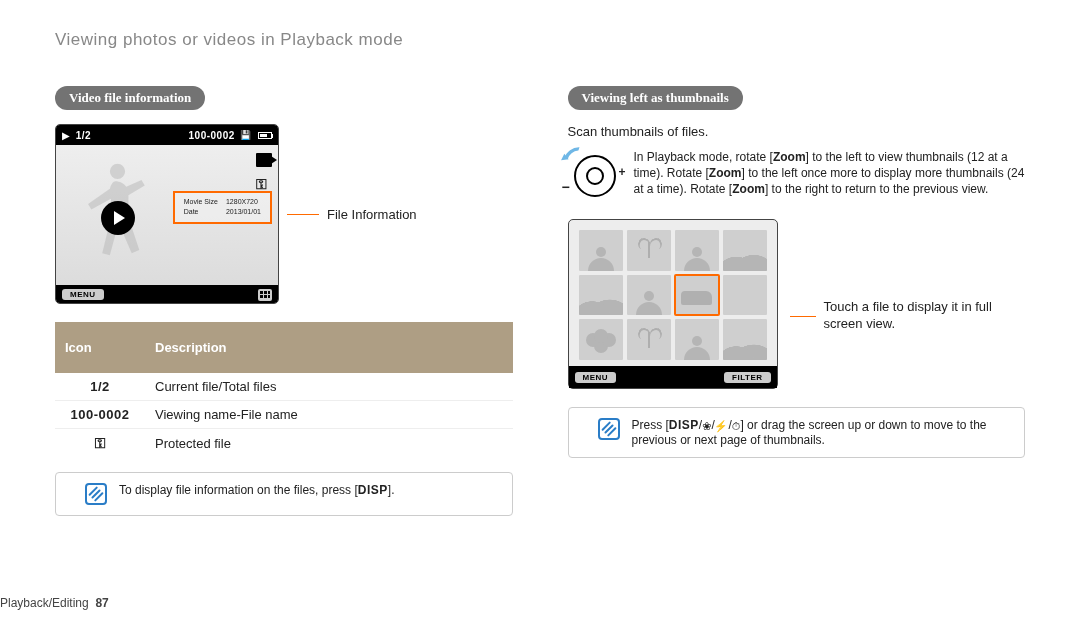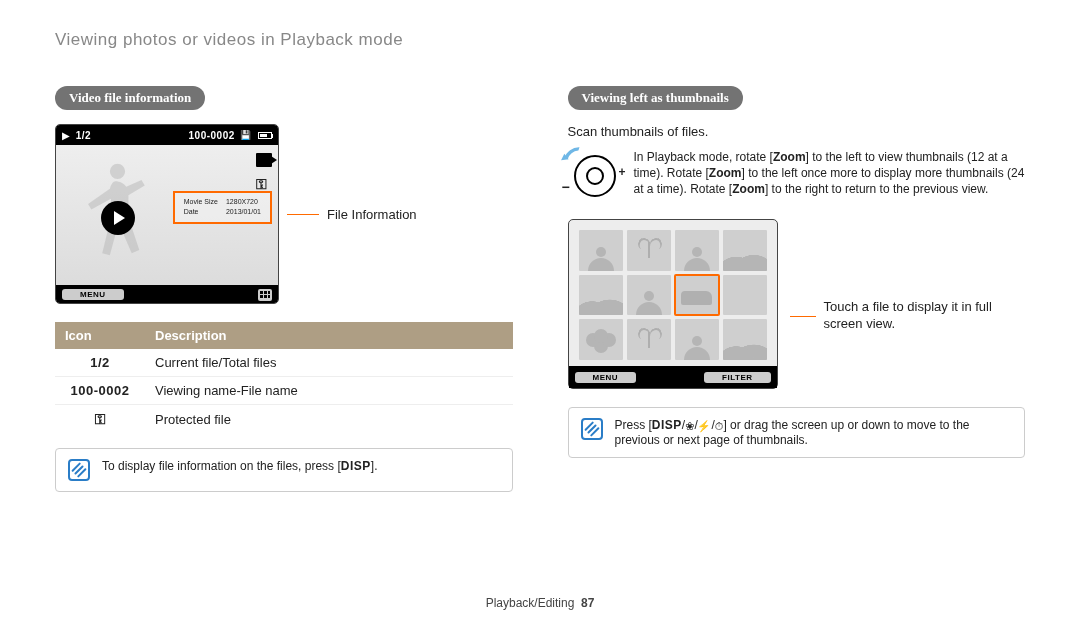--- a/index.html
+++ b/index.html
@@ -15,45 +15,45 @@
   .cs-bar { height:20px; background:#000; color:#fff; font-size:10px; display:flex; align-items:center; padding:0 6px; justify-content:space-between;}
   .cs-bar .compact-font{font-size:10px;}
   .cs-body { height:140px; position:relative; background:linear-gradient(#eee,#dcdcdc);}
   .dancer { position:absolute; left:14px; top:10px; width:95px; height:120px; opacity:.55;}
   .play-circle { position:absolute; left:45px; top:56px; width:34px; height:34px; border-radius:50%; background:#000; display:flex; align-items:center; justify-content:center;}
   .play-circle::after{content:""; border-style:solid; border-width:7px 0 7px 11px; border-color:transparent transparent transparent #fff; margin-left:3px;}
   .side-icons { position:absolute; right:6px; top:8px; display:flex; flex-direction:column; gap:6px; font-size:12px;}
   .info-box { position:absolute; right:6px; top:46px; border:2px solid #ff6a00; background:rgba(255,255,255,.3); padding:3px 4px; font-size:7px; font-family: Arial, sans-serif; line-height:1.2;}
   .info-box table td{padding:0 3px;}
   .cs-bottom { height:19px; background:#000; display:flex; align-items:center; justify-content:space-between; padding:0 6px;}
-  .menu-chip{ background:#ccc; color:#000; font-size:8px; font-weight:bold; padding:1px 18px; border-radius:3px; letter-spacing:.5px;}
+  .menu-chip{ background:#ccc; color:#000; font-size:8px; font-weight:bold; padding:1px 8px; border-radius:3px; letter-spacing:.5px;}
   .grid-chip{ width:14px;height:12px;background:#ccc;border-radius:2px;position:relative;}
   .grid-chip::before{content:"";position:absolute;inset:2px;background:
     linear-gradient(#000,#000) 0 0/3px 3px no-repeat,
     linear-gradient(#000,#000) 4px 0/3px 3px no-repeat,
     linear-gradient(#000,#000) 8px 0/3px 3px no-repeat,
     linear-gradient(#000,#000) 0 4px/3px 3px no-repeat,
     linear-gradient(#000,#000) 4px 4px/3px 3px no-repeat,
     linear-gradient(#000,#000) 8px 4px/3px 3px no-repeat;}
   .callout-line{ width:32px; height:0; border-top:1px solid #ff6a00;}
   .callout-text{ color:#222; font-size:13px;}
   
   .icon-table { width: 100%; border-collapse: collapse; margin-bottom:14px;}
-  .icon-table th { background:#ae9e84; color:#fff; text-align:left; font-weight:600; font-size:13px; padding:6px 10px;}
+  .icon-table th { background:#ae9e84; color:#fff; text-align:left; font-weight:600; font-size:13px; padding:18px 10px;}
   .icon-table th:first-child{width:90px;}
   .icon-table td { padding:6px 10px; border-bottom:1px solid #eee; font-size:13px; vertical-align:middle;}
   .icon-table tr:last-child td{border-bottom:none;}
   .ic-center{text-align:center;}
   .movie-icon{width:16px;height:14px;background:#000;position:relative;border-radius:1px;display:inline-block;}
   .movie-icon::before{content:"";position:absolute;right:-5px;top:3px;border-style:solid;border-width:4px 0 4px 6px;border-color:transparent transparent transparent #000;}
   .key-icon{display:inline-block;font-size:14px;font-weight:bold;}
   .play-icon{display:inline-block;width:15px;height:15px;border:2px solid #000;border-radius:50%;position:relative;}
   .play-icon::after{content:"";position:absolute;left:4px;top:2.5px;border-style:solid;border-width:4px 0 4px 6px;border-color:transparent transparent transparent #000;}
   
-  .note { display:flex; gap:12px; border:1px solid #ccc; border-radius:4px; padding:10px 12px; align-items:flex-start;}
+  .note { display:flex; gap:12px; border:1px solid #ccc; border-radius:4px; padding:10px 29px; align-items:flex-start;}
   .note-icon{ width:22px;height:22px;flex:none;border:2px solid #2a7dc7;border-radius:4px;display:flex;align-items:center;justify-content:center;}
   .note-icon::after{content:"";width:12px;height:2px;background:#2a7dc7;transform:rotate(-45deg);box-shadow:0 -4px 0 #2a7dc7,0 4px 0 #2a7dc7;border-radius:1px;}
   .note-text{font-size:12px;}
   .disp-label{font-family:"Arial Narrow",Arial,sans-serif;font-weight:bold;letter-spacing:.5px;}
   .tiny-icon{display:inline-block;font-size:11px;vertical-align:-1px;}
   
   .right-row{display:flex;gap:12px;align-items:flex-start;margin-bottom:16px;}
   .dial{width:54px;height:54px;flex:none;position:relative;}
   .dial-ring{position:absolute;inset:6px;border:2px solid #000;border-radius:50%;}
   .dial-inner{position:absolute;inset:18px;border:2px solid #000;border-radius:50%;}
@@ -73,21 +73,21 @@
   .tpalm::after{left:2px;transform:rotate(-20deg) scaleX(-1);}
   .thill{position:absolute;bottom:0;left:0;right:0;height:60%;background:radial-gradient(ellipse at 30% 100%,#b5b5b5 40%,transparent 41%),radial-gradient(ellipse at 70% 100%,#b5b5b5 45%,transparent 46%);}
   .tbust{position:absolute;left:50%;bottom:0;transform:translateX(-50%);width:26px;height:24px;}
   .tbust::before{content:"";position:absolute;left:50%;top:0;transform:translateX(-50%);width:10px;height:10px;border-radius:50%;background:#b5b5b5;}
   .tbust::after{content:"";position:absolute;left:0;bottom:0;width:26px;height:13px;border-radius:13px 13px 0 0;background:#b5b5b5;}
   .tcar::after{content:"";position:absolute;left:15%;right:15%;bottom:25%;height:35%;background:#b0b0b0;border-radius:4px 6px 2px 2px;}
   .tflower::before{content:"";position:absolute;left:50%;top:24%;transform:translateX(-50%);width:14px;height:14px;border-radius:50%;background:#b5b5b5;box-shadow:-8px 4px 0 #b5b5b5,8px 4px 0 #b5b5b5,0 10px 0 #b5b5b5;}
   .thumb-bottom{position:absolute;left:0;right:0;bottom:0;height:22px;background:#000;display:flex;align-items:center;justify-content:space-between;padding:0 6px;}
   .thumb-callout-line{width:26px;border-top:1px solid #ff6a00;}
   .thumb-callout-line-wrap{display:flex;align-items:center;gap:8px;margin-top:24px;}
-  .footer{position:absolute;bottom:20px;left:0;right:0;text-align:center;font-size:12px;color:#444;}
+  .footer{position:absolute;bottom:20px;left:0;right:0;font-size:12px;color:#444;}
 </style>
 </head>
 <body>
 
 <div class="page-title">Viewing photos or videos in Playback mode</div>
 
 <div class="columns">
 
   <div class="col">
     <div class="pill">Video file information</div>

